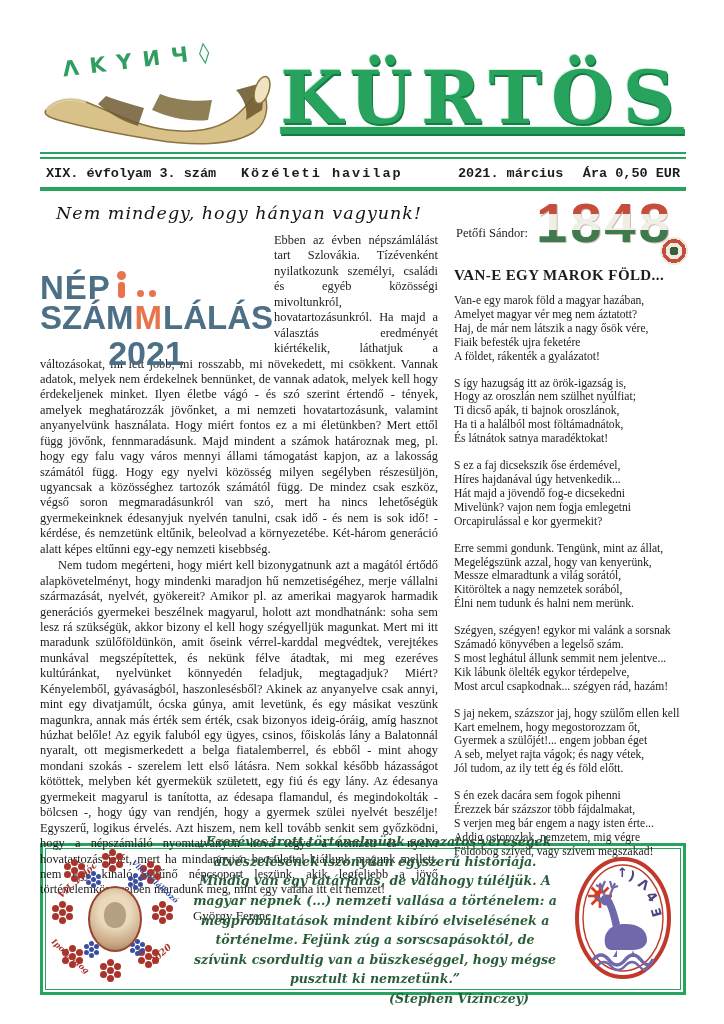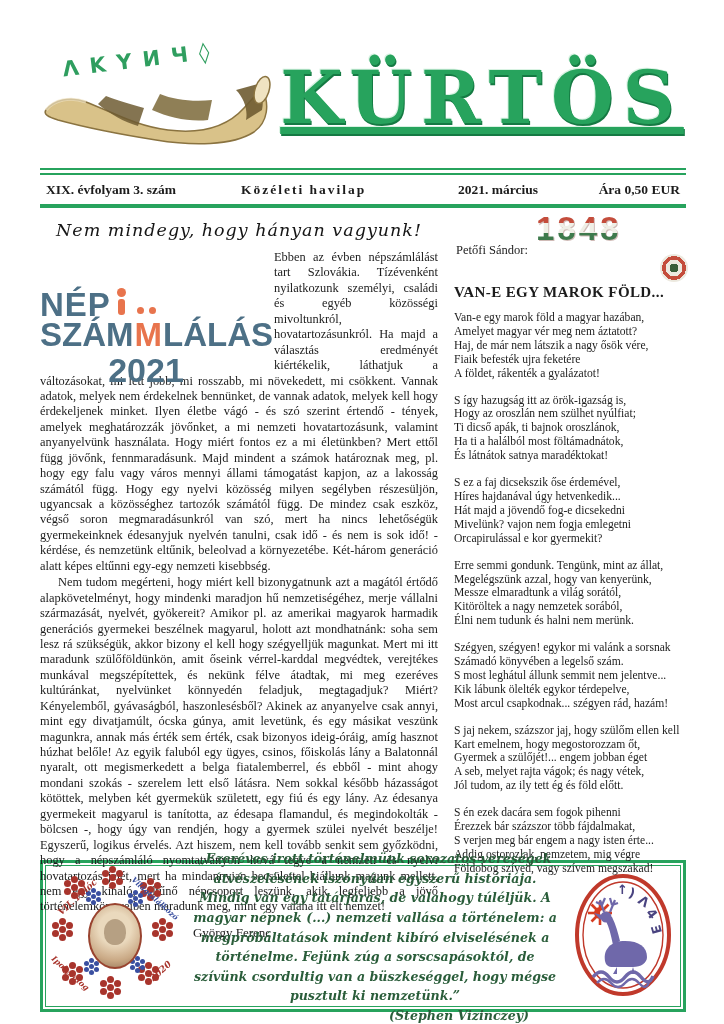--- a/index.html
+++ b/index.html
@@ -21,24 +21,24 @@
   .horn-svg { position:absolute; left:0; bottom:0; }
   .mast-title {
     flex:1; text-align:center; font-family:"DejaVu Serif", serif;
     font-weight:bold; font-size:72px; line-height:1;
     color:#27a35d; letter-spacing:9px; padding-bottom:14px;
     text-shadow:1px 2px 0 #157a43, -1px -1px 0 #d8f2e2;
     text-decoration:underline;
   }
   
   .infobar {
-    margin-top:20px;
+    margin-top:4px;
     border-top:7px double #27a35d; border-bottom:4px solid #27a35d;
     display:flex; align-items:flex-start; padding:7px 6px 6px 6px;
-    font-weight:bold; font-size:13.5px;
+    font-weight:bold; font-size:13.5px;font-family:Liberation Mono, monospace;
   }
   .infobar .issue { width:195px; }
   .infobar .periodical { width:185px; letter-spacing:2px; }
   .infobar .idate { flex:1; text-align:left; padding-left:32px; }
   .infobar .price { text-align:right; }
   
   .main { display:flex; margin-top:10px; height:636px; gap:16px; }
   .left-col { width:398px; flex:none; }
   .right-col { flex:1; min-width:0; }
   .headline {
@@ -77,21 +77,21 @@
     font-size:12.4px; line-height:1.245; text-align:justify;
   }
   .body-text.p2 { text-indent:18px; margin-top:1px; }
   .signature { text-align:center; font-size:13px; margin-top:10px; padding-right:14px; }
   
   .poem-head { position:relative; height:64px; }
   .poem-author { position:absolute; left:2px; top:25px; font-size:12.5px; }
   .logo-1848 { position:absolute; right:2px; top:-6px; width:148px; height:62px; }
   .tricolor {
     font-family:"Liberation Sans", sans-serif; font-weight:bold;
-    font-size:33px; letter-spacing:3px; line-height:1;
+    font-size:56px; letter-spacing:3px; line-height:1;
     background:linear-gradient(to bottom,#c44d3c 0%,#c44d3c 36%,#efefe6 36%,#efefe6 62%,#3e7a4c 62%,#3e7a4c 100%);
     -webkit-background-clip:text; background-clip:text; color:transparent;
     filter:drop-shadow(1px 1px 0 rgba(120,60,50,.35));
   }
   .cockade {
     position:absolute; right:-4px; bottom:-8px; width:28px; height:28px; border-radius:50%;
     background:radial-gradient(circle,#3a5e3a 0 22%,#ece9df 22% 42%,#c44d3c 42% 60%,#ece9df 60% 74%,#c44d3c 74% 100%);
   }
   .cockade::before, .cockade::after {
     content:""; position:absolute; top:20px; width:8px; height:18px; z-index:-1;

